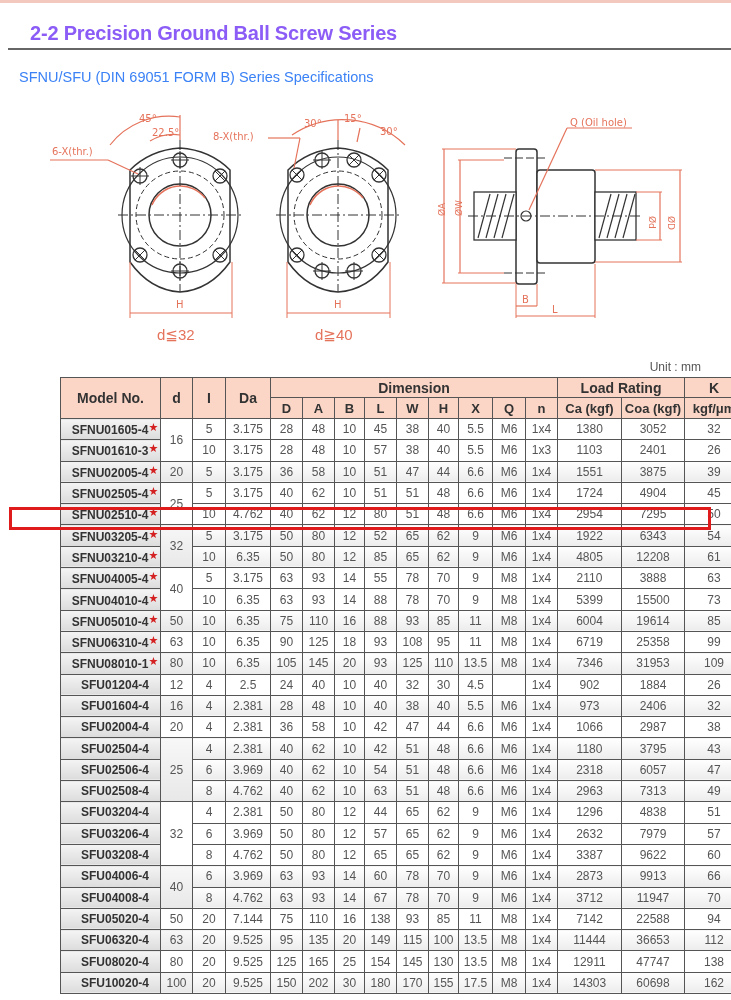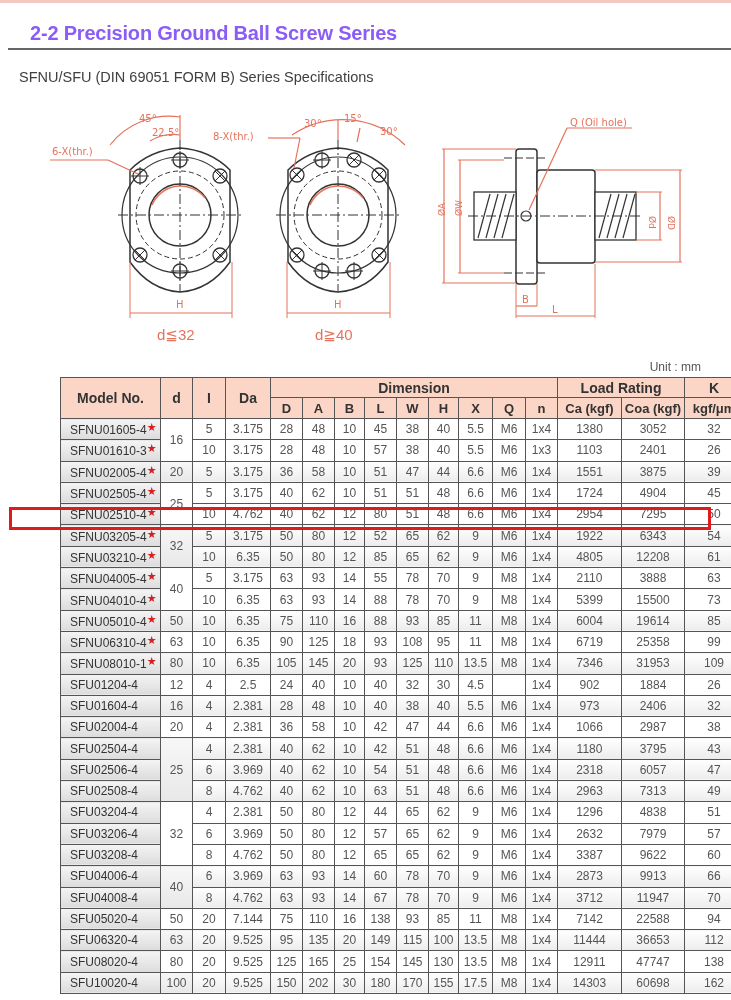--- a/index.html
+++ b/index.html
@@ -7,42 +7,42 @@
     width: 731px; height: 1000px; background: #ffffff; overflow: hidden;
     font-family: "Liberation Sans", "DejaVu Sans", sans-serif; color: #333;
     position: relative;
   }
   .topbar { position: absolute; left: 0; top: 0; width: 731px; height: 3px; background: #f3c9bf; }
   .title {
     position: absolute; left: 30px; top: 22px;
     font-size: 20px; font-weight: bold; color: #8b5cf6; letter-spacing: -0.2px;
   }
   .title-rule { position: absolute; left: 8px; top: 48px; width: 723px; height: 2px; background: #666; }
-  .subtitle { position: absolute; left: 19px; top: 69px; font-size: 14.5px; color: #404040; }
+  .subtitle { position: absolute; left: 19px; top: 69px; font-size: 14.5px; color: #3b82f6; }
 
   .drawings { position: absolute; left: 0; top: 100px; width: 651px; height: 250px; }
   .caption { position: absolute; font-size: 15px; color: #e5735b; }
 
   .unit { position: absolute; right: 30px; top: 360px; font-size: 12px; color: #555; }
 
   table.spec {
     position: absolute; left: 20px; top: 377px;
     border-collapse: collapse; table-layout: fixed; width: 683px;
     font-size: 12px; color: #555; margin-left: 40px;
   }
   table.spec th, table.spec td {
     border: 1.3px solid #555; text-align: center; padding: 0; height: 21.3px;
     white-space: nowrap; overflow: hidden;
   }
   table.spec th { background: #fbd6c6; color: #333; font-weight: bold; font-size: 13.5px; }
   table.spec th.big { font-size: 14px; }
   table.spec thead tr.r1 th { height: 20px; }
   table.spec thead tr.r2 th { height: 21px; font-size: 13px; }
   table.spec td.model {
-    text-align: left; padding-left: 9px; font-weight: normal; color: #333; font-size: 12px;
+    text-align: center; padding-left: 9px; font-weight: bold; color: #333; font-size: 12px;
     background: linear-gradient(#f4f4f4, #dcdcdc);
   }
   table.spec td.model .star { color: #d42020; font-size: 11px; vertical-align: 3px; }
   tr.shade td:not(.model) { background: linear-gradient(#ffffff, #ececec); }
   tr.plain td:not(.model) { background: #ffffff; }
   td.grp-white { background: #ffffff !important; }
   td.grp-gray { background: linear-gradient(#f7f7f7, #e8e8e8) !important; }
 
   .highlight {
     position: absolute; left: 9px; top: 507px; width: 702px; height: 23px;

